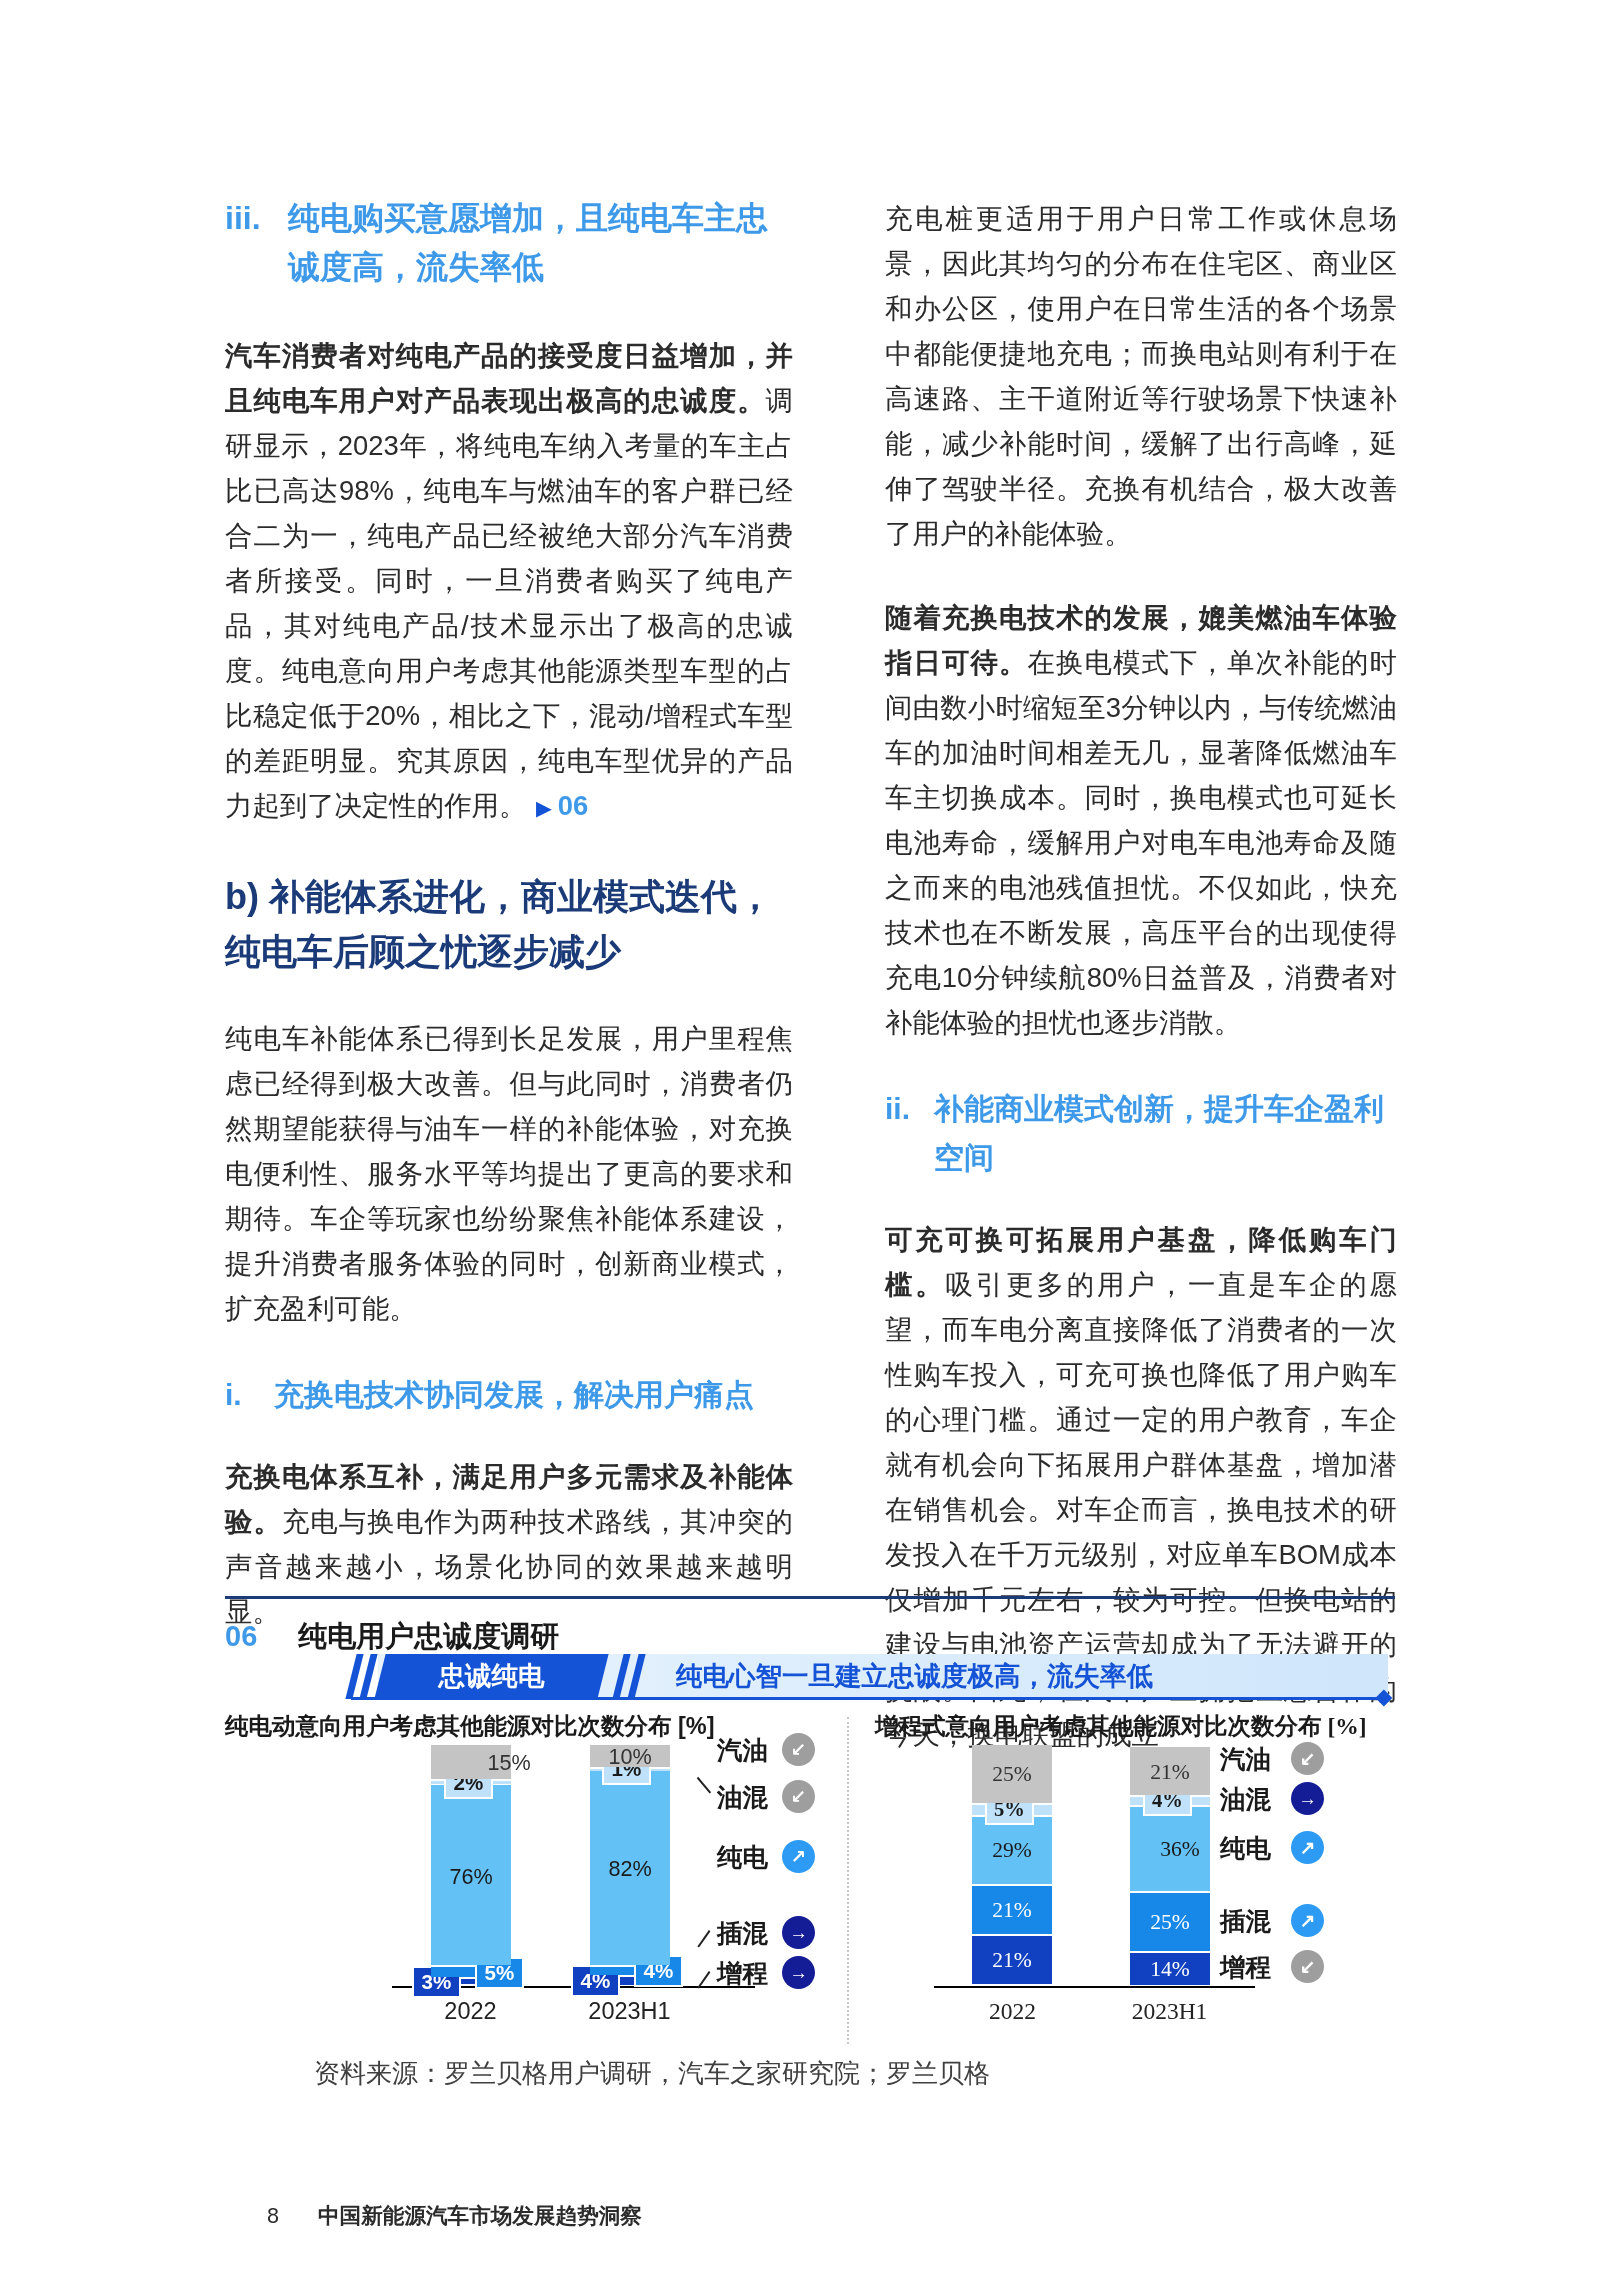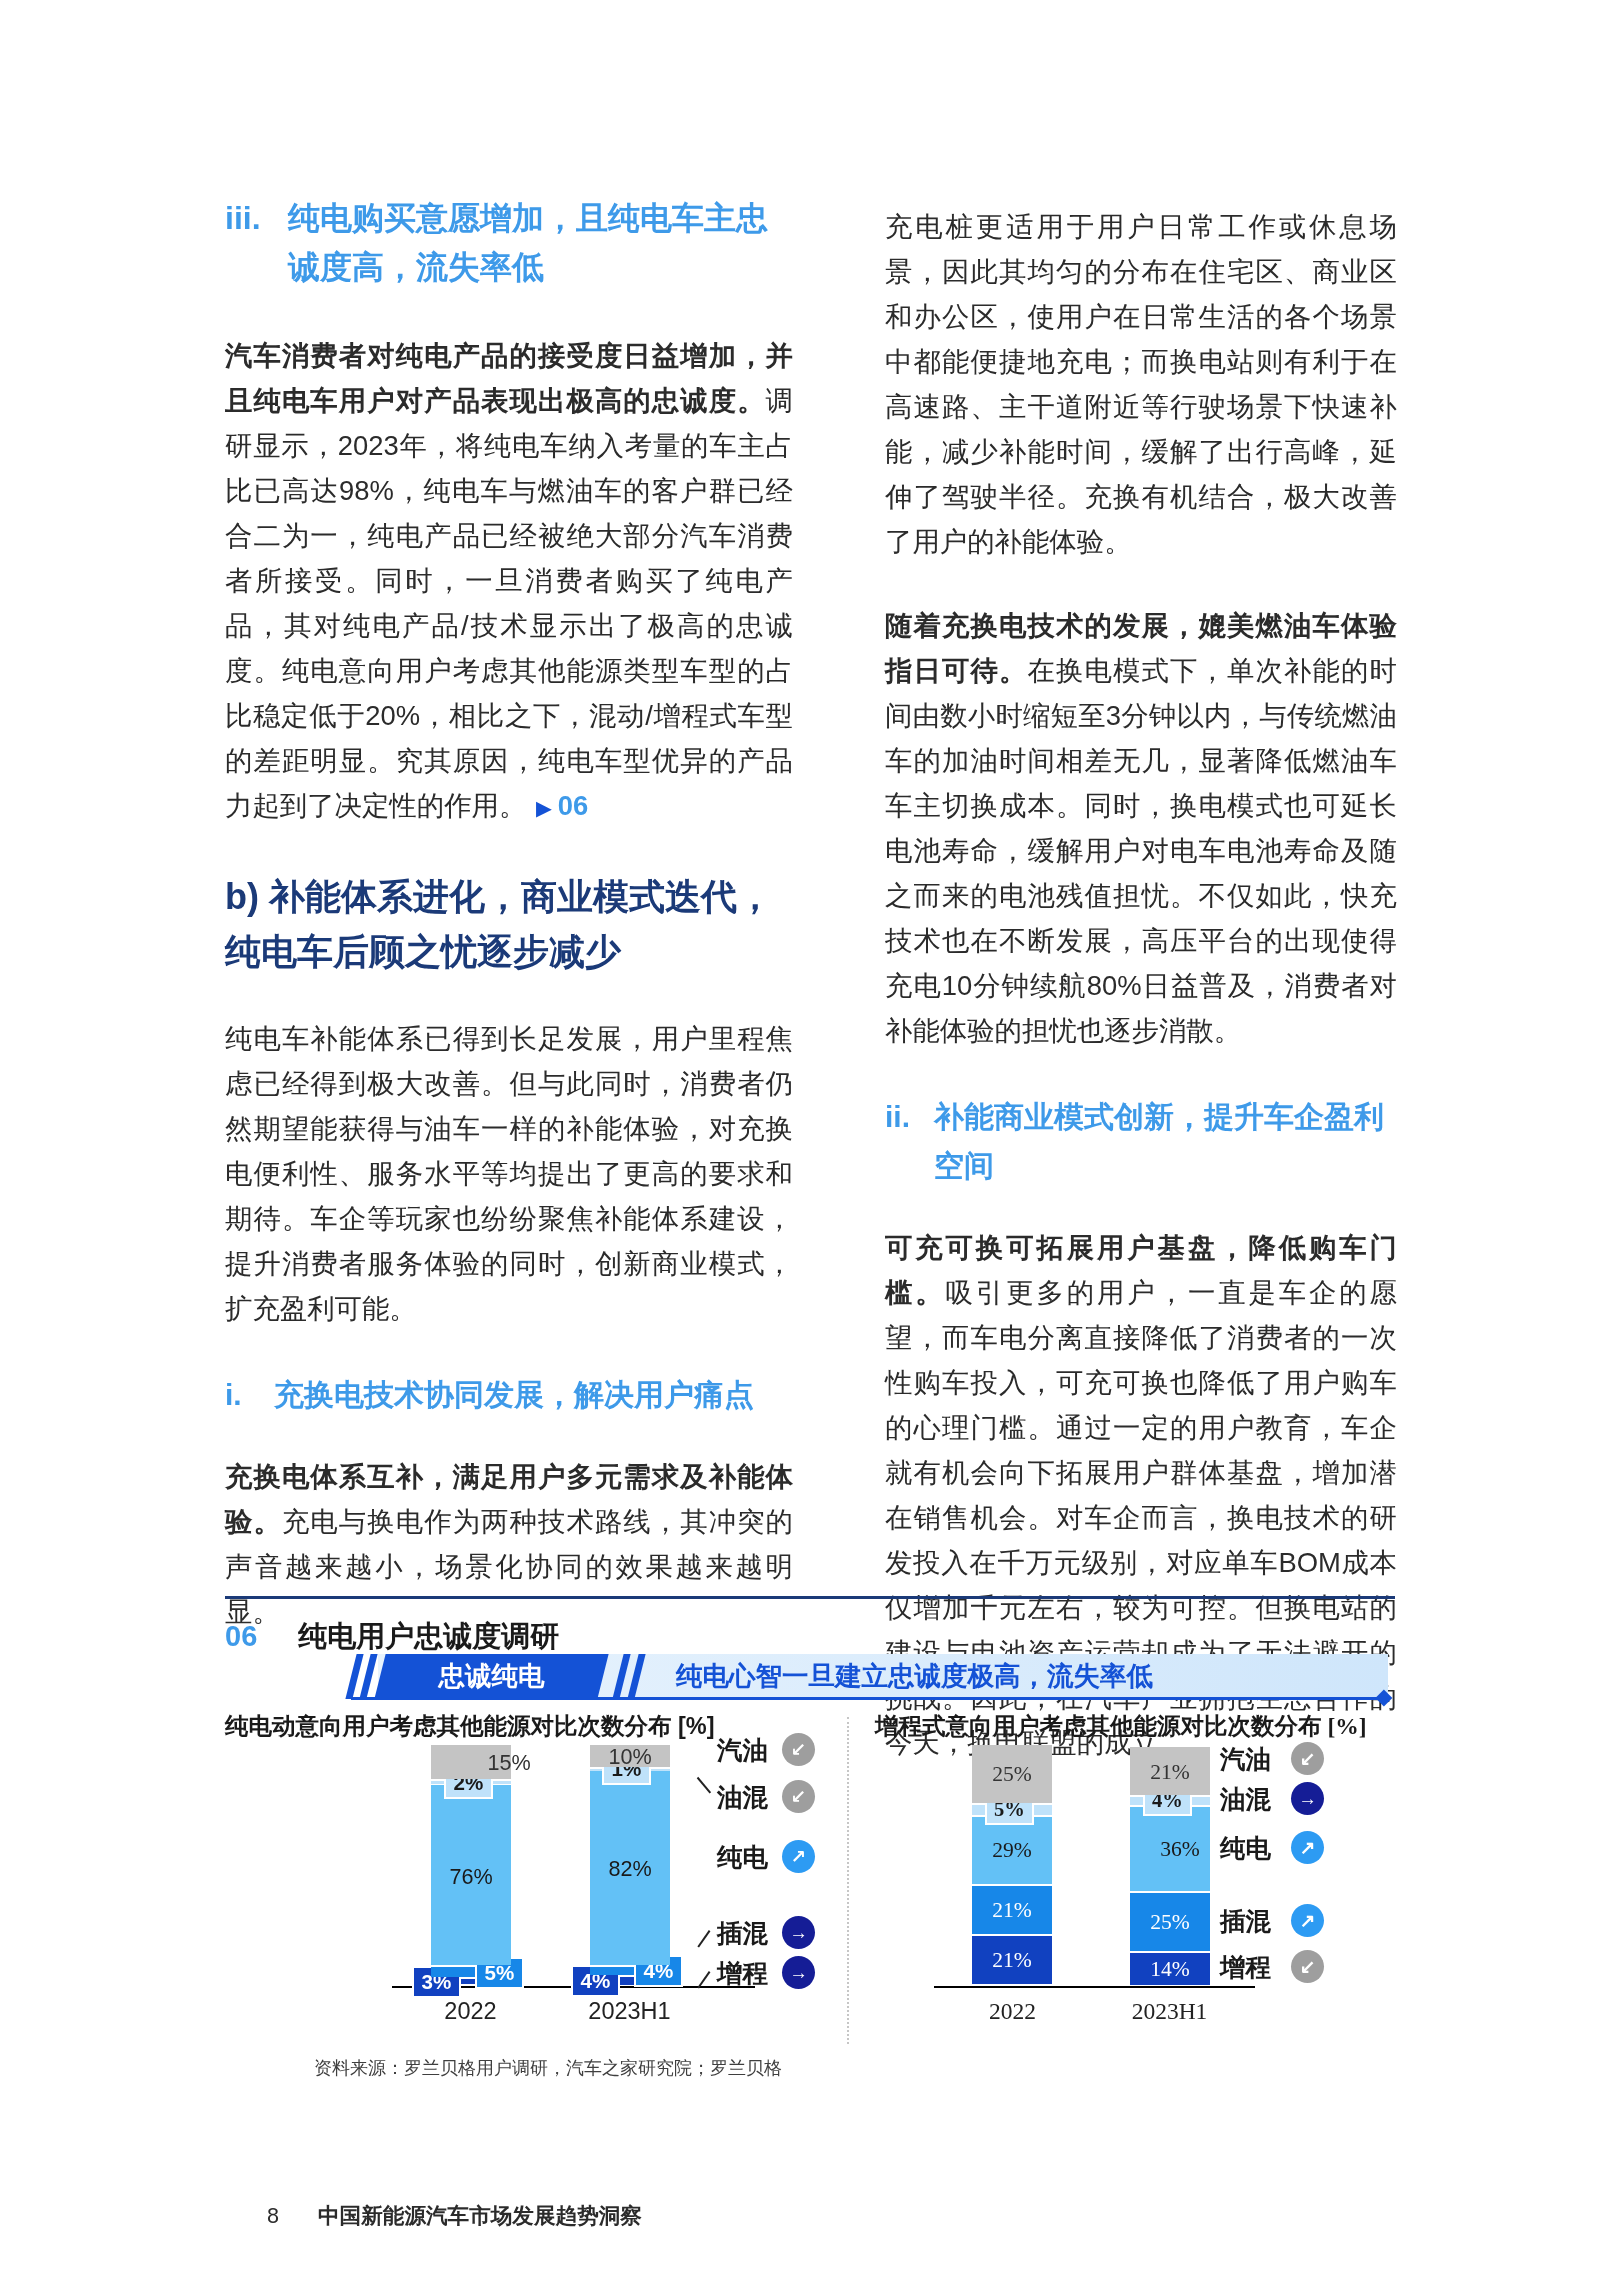--- a/index.html
+++ b/index.html
@@ -2,21 +2,21 @@
 <html><head>
 <meta charset="utf-8">
 <style>
   html,body{margin:0;padding:0;}
   .page{position:relative;width:1621px;height:2293px;background:#ffffff;overflow:hidden;
         font-family:"Liberation Sans","DejaVu Sans",sans-serif;color:#262626;}
   
   .col{position:absolute;font-size:27.4px;line-height:45px;text-align:justify;color:#2b2b2b;}
   .col-left{left:225px;top:194px;width:568px;}
   .col-right{left:885px;top:196px;width:512px;}
-  .col p{margin:8px 0 39px 0;}
+  .col p{margin:0 0 39px 0;}
   .h-blue{color:#3e9ae9;font-weight:bold;font-size:32px;line-height:49px;margin:0 0 41px 0;
           padding-left:63px;text-align:left;}
   .h-blue .pfx{display:inline-block;width:63px;margin-left:-63px;}
   .h-blue.small{font-size:30px;margin:5.9px 0 35px 0;padding-left:49px;}
   .h-blue.small .pfx{width:49px;margin-left:-49px;}
   .h-navy{color:#1b3a78;font-weight:bold;font-size:36px;line-height:55px;margin:3.9px 0 37px 0;text-align:left;}
   .ref{color:#3e9ae9;font-weight:bold;white-space:nowrap;}
   .ref .tri{font-size:20.6px;margin:0 5.9px 0 9.8px;color:#1452d6;}
   
   .fig-rule{position:absolute;left:225px;top:1596px;width:1170px;height:2.9px;background:#1b3a78;}
@@ -47,21 +47,21 @@
   .seg{position:absolute;}
   .seg-label{position:absolute;text-align:center;font-size:21.6px;}
   .chip{position:absolute;min-width:49px;padding:2px 3.9px;text-align:center;font-size:20.6px;
         font-weight:bold;border:2px solid #ffffff;box-sizing:border-box;}
   .x-label{position:absolute;text-align:center;font-size:23.5px;color:#222222;}
   .legend-label{position:absolute;font-size:25.5px;font-weight:bold;color:#1a1a1a;white-space:nowrap;}
   .legend-icon{position:absolute;width:33px;height:33px;border-radius:50%;color:#ffffff;
                font-size:18.6px;font-weight:bold;text-align:center;line-height:33px;}
   .connector{position:absolute;width:19.6px;height:2px;background:#222222;}
   
-  .source{position:absolute;left:314px;top:2056px;font-size:18px;color:#3f3f3f;}
+  .source{position:absolute;left:314px;top:2056px;font-size:26px;color:#3f3f3f;}
   .footer{position:absolute;left:267px;top:2201px;font-size:21.6px;color:#2b2b2b;}
   .footer .pagenum{display:inline-block;}
   .footer .doc-title{display:inline-block;margin-left:33px;font-weight:bold;}
 </style>
 </head>
 <body>
 
 <div class="page">
 
   <div class="col col-left">

